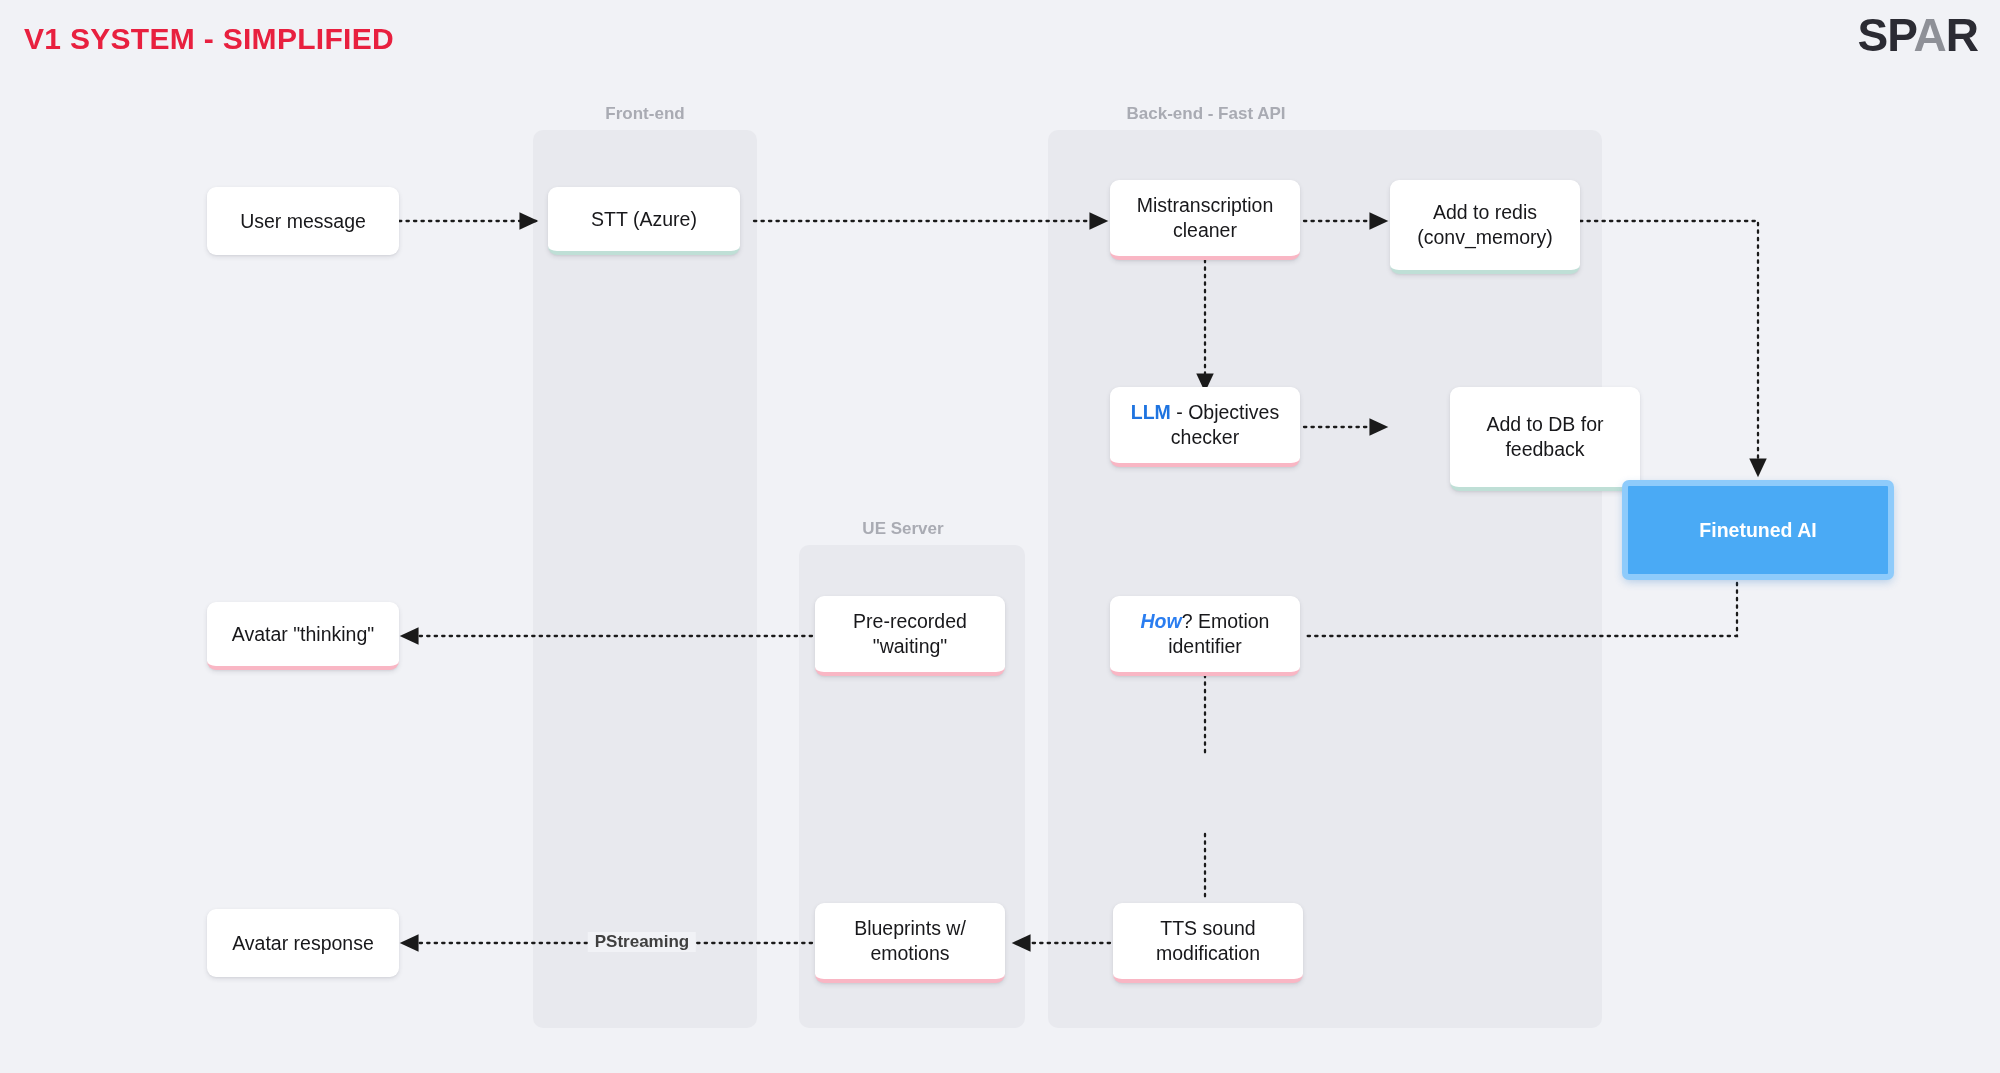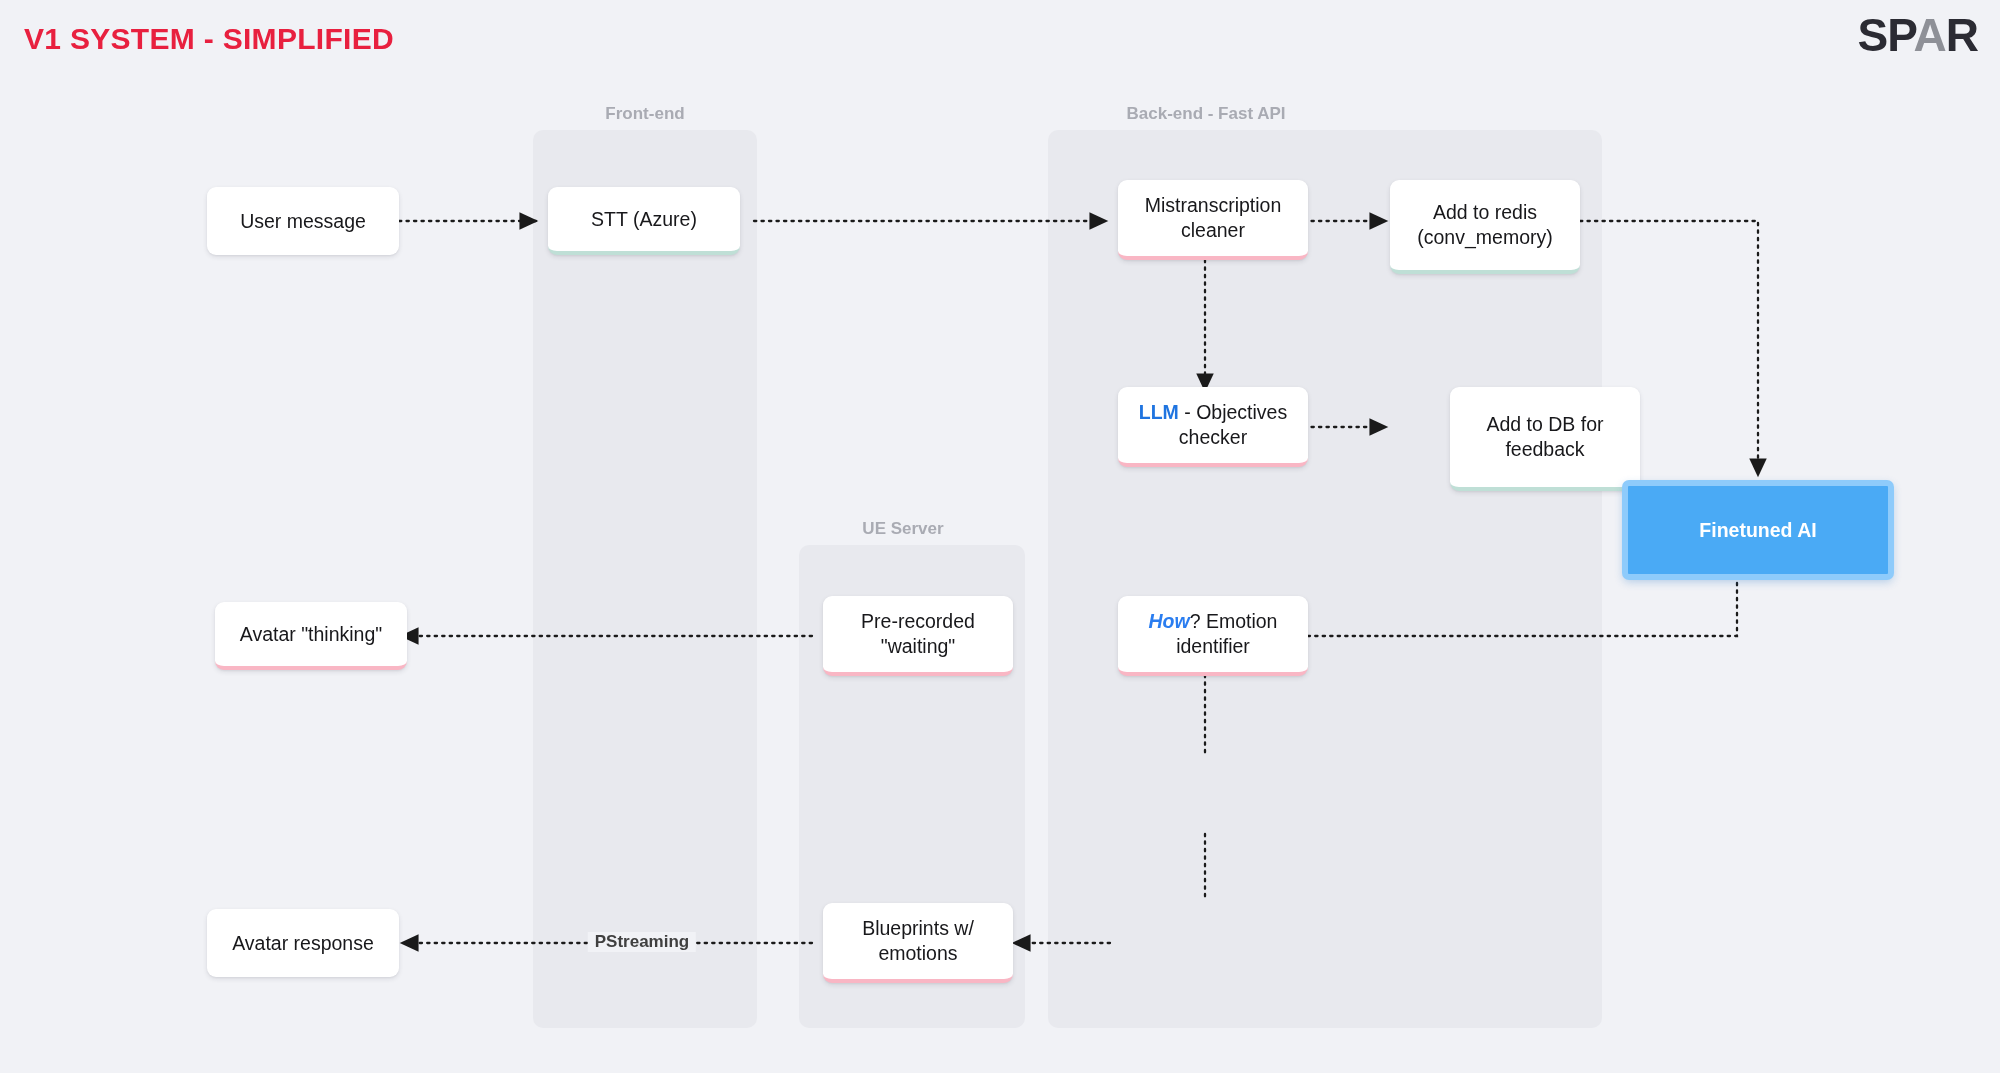--- a/index.html
+++ b/index.html
@@ -67,21 +67,21 @@
     display: flex;
     align-items: center;
     justify-content: center;
     text-align: center;
     font-size: 19.5px;
     color: #18181b;
     line-height: 1.28;
     padding: 4px 10px;
     box-shadow: 0 2px 5px rgba(30,30,50,.10), 0 1px 2px rgba(30,30,50,.06);
   }
-  .node.acc-pink { border-bottom: 4px solid #f9b6c4; margin-left: 8px; }
+  .node.acc-pink { border-bottom: 4px solid #f9b6c4; }
   .node.acc-teal { border-bottom: 4px solid #bfdfd6; }
 
   .node.selected {
     background: #4aaaf5;
     color: #ffffff;
     font-weight: bold;
     border: 5px solid #8ecbfb;
     border-radius: 6px;
     box-shadow: 0 0 0 1px #8ecbfb, 0 3px 9px rgba(40,120,200,.30);
   }
@@ -228,14 +228,20 @@
     <span>Avatar response</span>
   </div>
 
   <div class="node acc-pink" style="left:815px; top:903px; width:190px; height:80px;">
     <div>
       <div>Blueprints w/</div>
       <div>emotions</div>
     </div>
   </div>
 
+  <div class="node acc-pink" style="left:1113px; top:903px; width:190px; height:80px;">
+    <div>
+      <div>TTS sound</div>
+      <div>modification</div>
+    </div>
+  </div>
 
 </div>
 
 </body></html>

